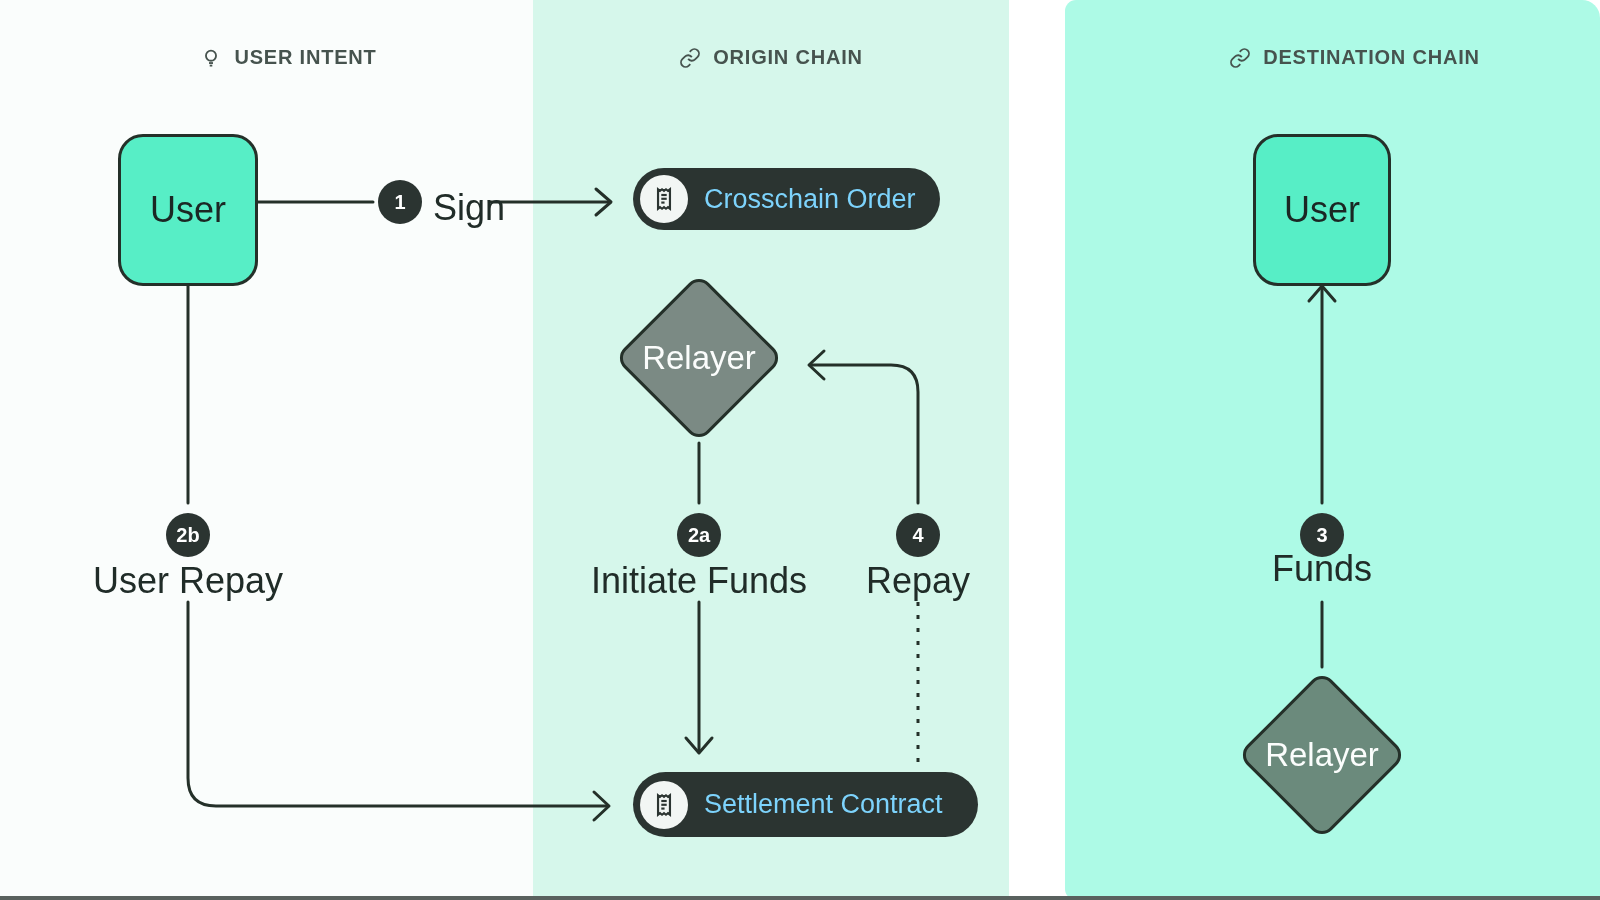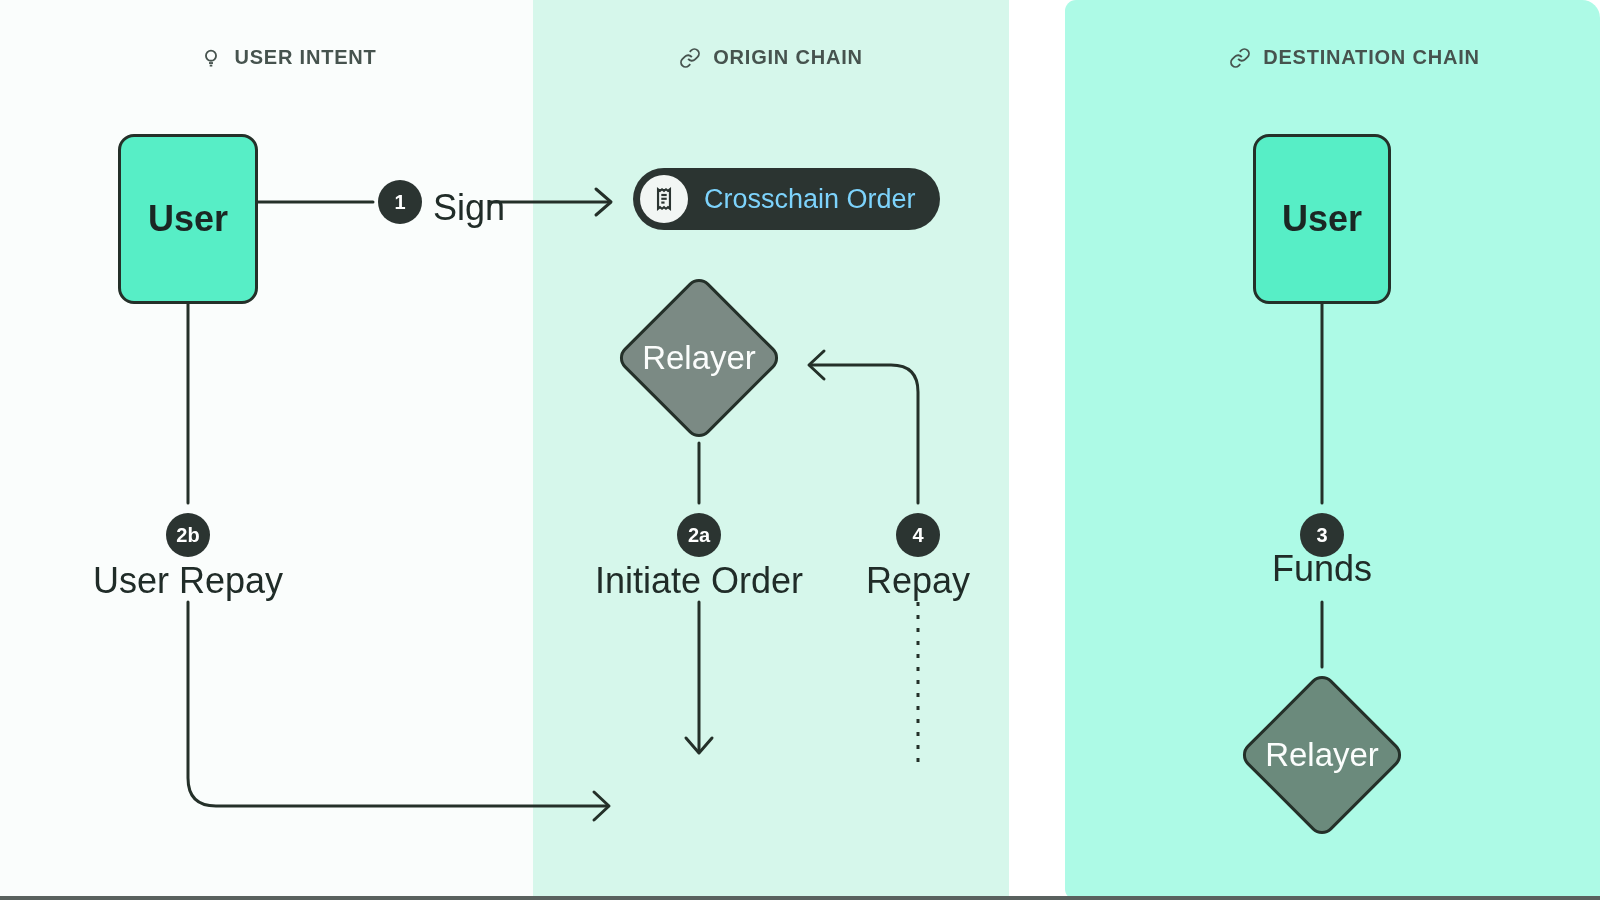--- a/index.html
+++ b/index.html
@@ -16,24 +16,24 @@
     justify-content:center;gap:12px;color:var(--header-text,#46534e);}
   .col-header .htext{font-size:20px;font-weight:700;letter-spacing:0.8px;}
   .hicon svg{display:block;stroke:var(--header-text,#46534e);}
 
   
   svg.wires{position:absolute;left:0;top:0;pointer-events:none;}
   .wire{stroke:var(--line,#243029);stroke-width:3;fill:none;stroke-linecap:round;stroke-linejoin:round;}
   .wire.dashed{stroke-dasharray:4 9;stroke-linecap:butt;}
 
   
-  .node-square{position:absolute;width:140px;height:170px;background:var(--node-accent,#57eec6);
-    border:3px solid var(--line,#243029);border-radius:16px;box-sizing:border-box;
+  .node-square{position:absolute;width:140px;height:152px;background:var(--node-accent,#57eec6);
+    border:3px solid var(--line,#243029);border-radius:25px;box-sizing:border-box;
     display:flex;align-items:center;justify-content:center;
-    font-size:36px;font-weight:700;color:#1b2724;}
+    font-size:36px;font-weight:400;color:#1b2724;}
   .pill{position:absolute;height:62px;background:var(--dark,#2b3431);border-radius:33px;
     display:flex;align-items:center;}
   .pill .picon{width:48px;height:48px;margin-left:7px;border-radius:50%;background:#f2f6f4;
     display:flex;align-items:center;justify-content:center;flex:0 0 auto;}
   .pill .picon svg{display:block;stroke:var(--dark,#2b3431);}
   .pill .plabel{color:#7dd3fc;font-size:27px;font-weight:500;margin-left:16px;margin-right:22px;white-space:nowrap;}
   .diamond{position:absolute;width:120px;height:120px;border:3px solid var(--line,#243029);
     border-radius:14px;box-sizing:border-box;transform:rotate(45deg);}
   .diamond .dlabel{width:100%;height:100%;display:flex;align-items:center;justify-content:center;
     transform:rotate(-45deg);color:#fbfdfc;font-size:33px;font-weight:500;}
@@ -128,20 +128,31 @@
         <path d="M9.5 15.3 H12.5"></path>
       </svg>
     </span>
     <span class="plabel">Crosschain Order</span>
   </div>
 
   <div class="diamond d-origin">
     <div class="dlabel">Relayer</div>
   </div>
 
+  <div class="pill" style="left:633px;top:772px;width:345px;height:65px;">
+    <span class="picon">
+      <svg width="26" height="26" viewBox="0 0 24 24" fill="none" stroke-width="2">
+        <path d="M6.5 3 L8.33 4.4 L10.17 3 L12 4.4 L13.83 3 L15.67 4.4 L17.5 3 V21 L15.67 19.6 L13.83 21 L12 19.6 L10.17 21 L8.33 19.6 L6.5 21 Z"></path>
+        <path d="M9.5 8.3 H14.5"></path>
+        <path d="M9.5 11.8 H14.5"></path>
+        <path d="M9.5 15.3 H12.5"></path>
+      </svg>
+    </span>
+    <span class="plabel">Settlement Contract</span>
+  </div>
 
   <div class="node-square" style="left:1253px;top:134px;width:138px;">
     <span>User</span>
   </div>
 
   <div class="diamond d-dest">
     <div class="dlabel">Relayer</div>
   </div>
 
   <div class="badge" style="left:378px;top:180px;">
@@ -154,19 +165,19 @@
     <span>2b</span>
   </div>
   <div class="badge" style="left:1300px;top:513px;">
     <span>3</span>
   </div>
   <div class="badge" style="left:896px;top:513px;">
     <span>4</span>
   </div>
 
   <div class="steplabel" style="left:433px;top:187px;">Sign</div>
-  <div class="steplabel centered" style="left:569px;top:560px;">Initiate Order</div>
+  <div class="steplabel centered" style="left:569px;top:560px;">Initiate Funds</div>
   <div class="steplabel centered" style="left:58px;top:560px;">User Repay</div>
   <div class="steplabel centered" style="left:1192px;top:548px;">Funds</div>
   <div class="steplabel centered" style="left:788px;top:560px;">Repay</div>
 
   <div class="bottom-edge"></div>
 </div>
 
 </body></html>

